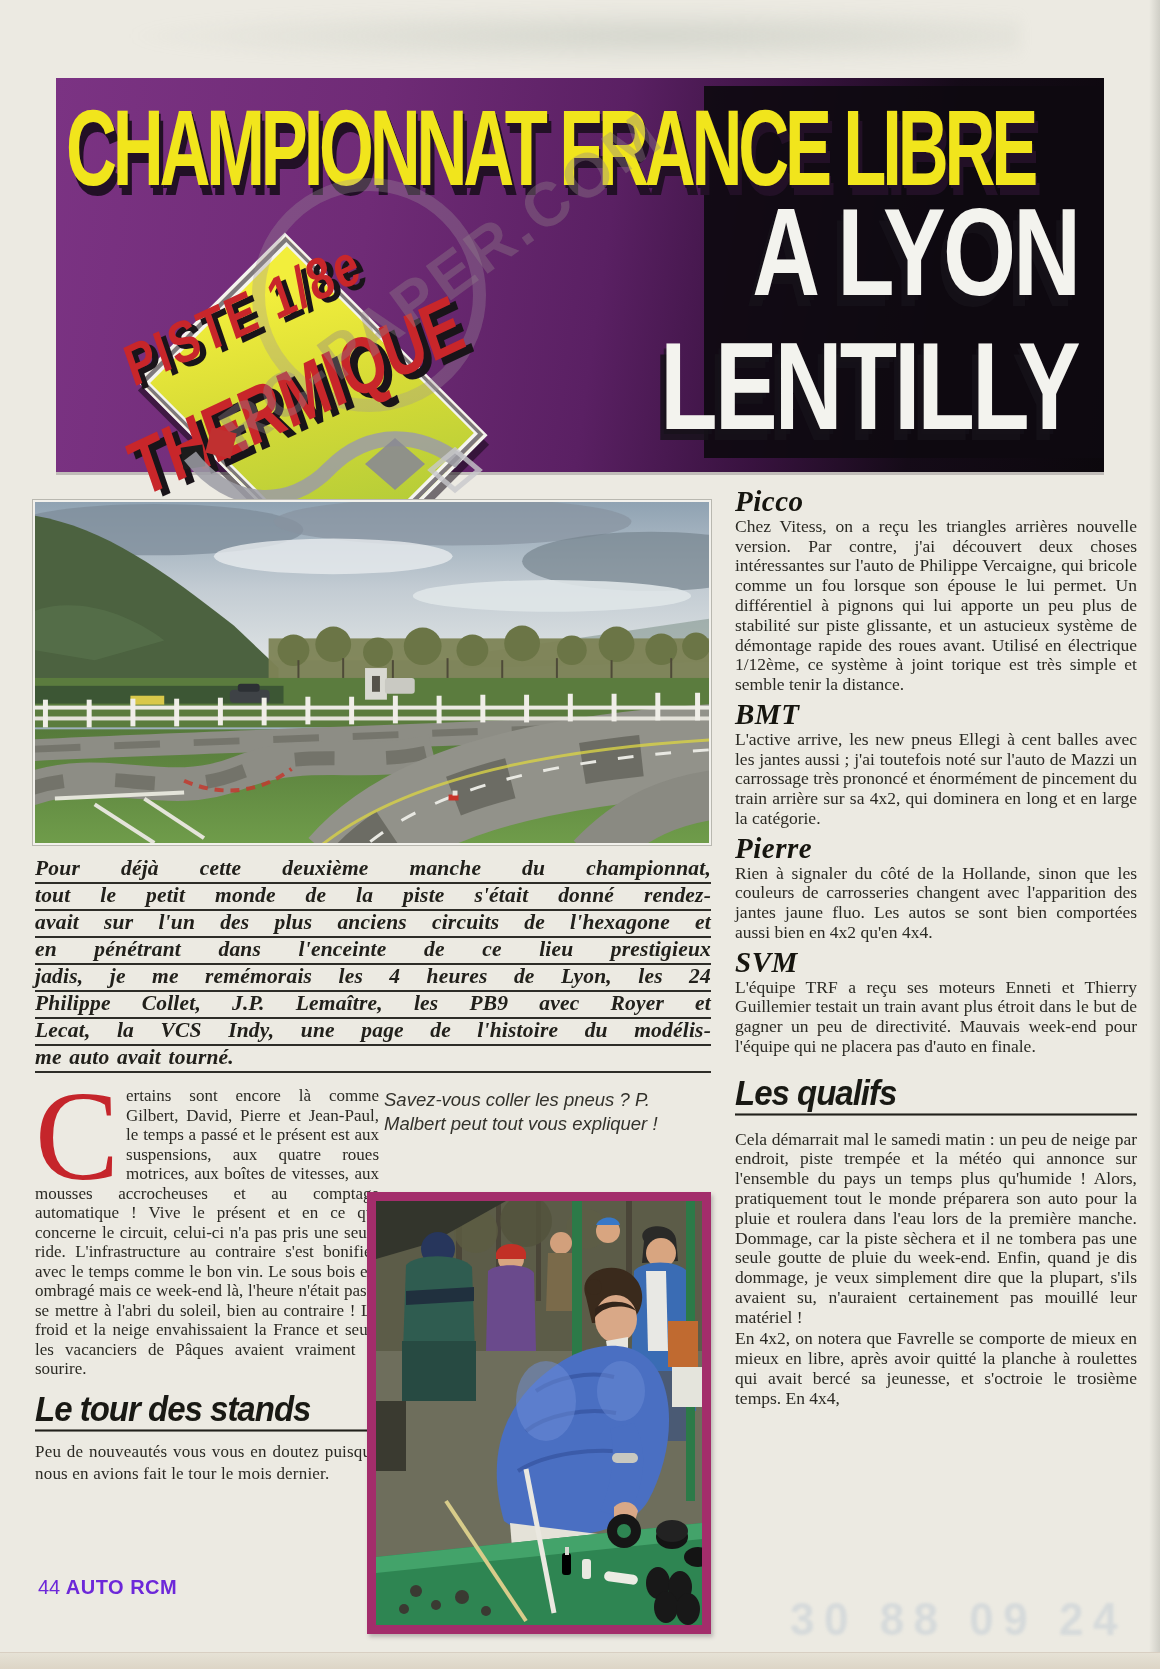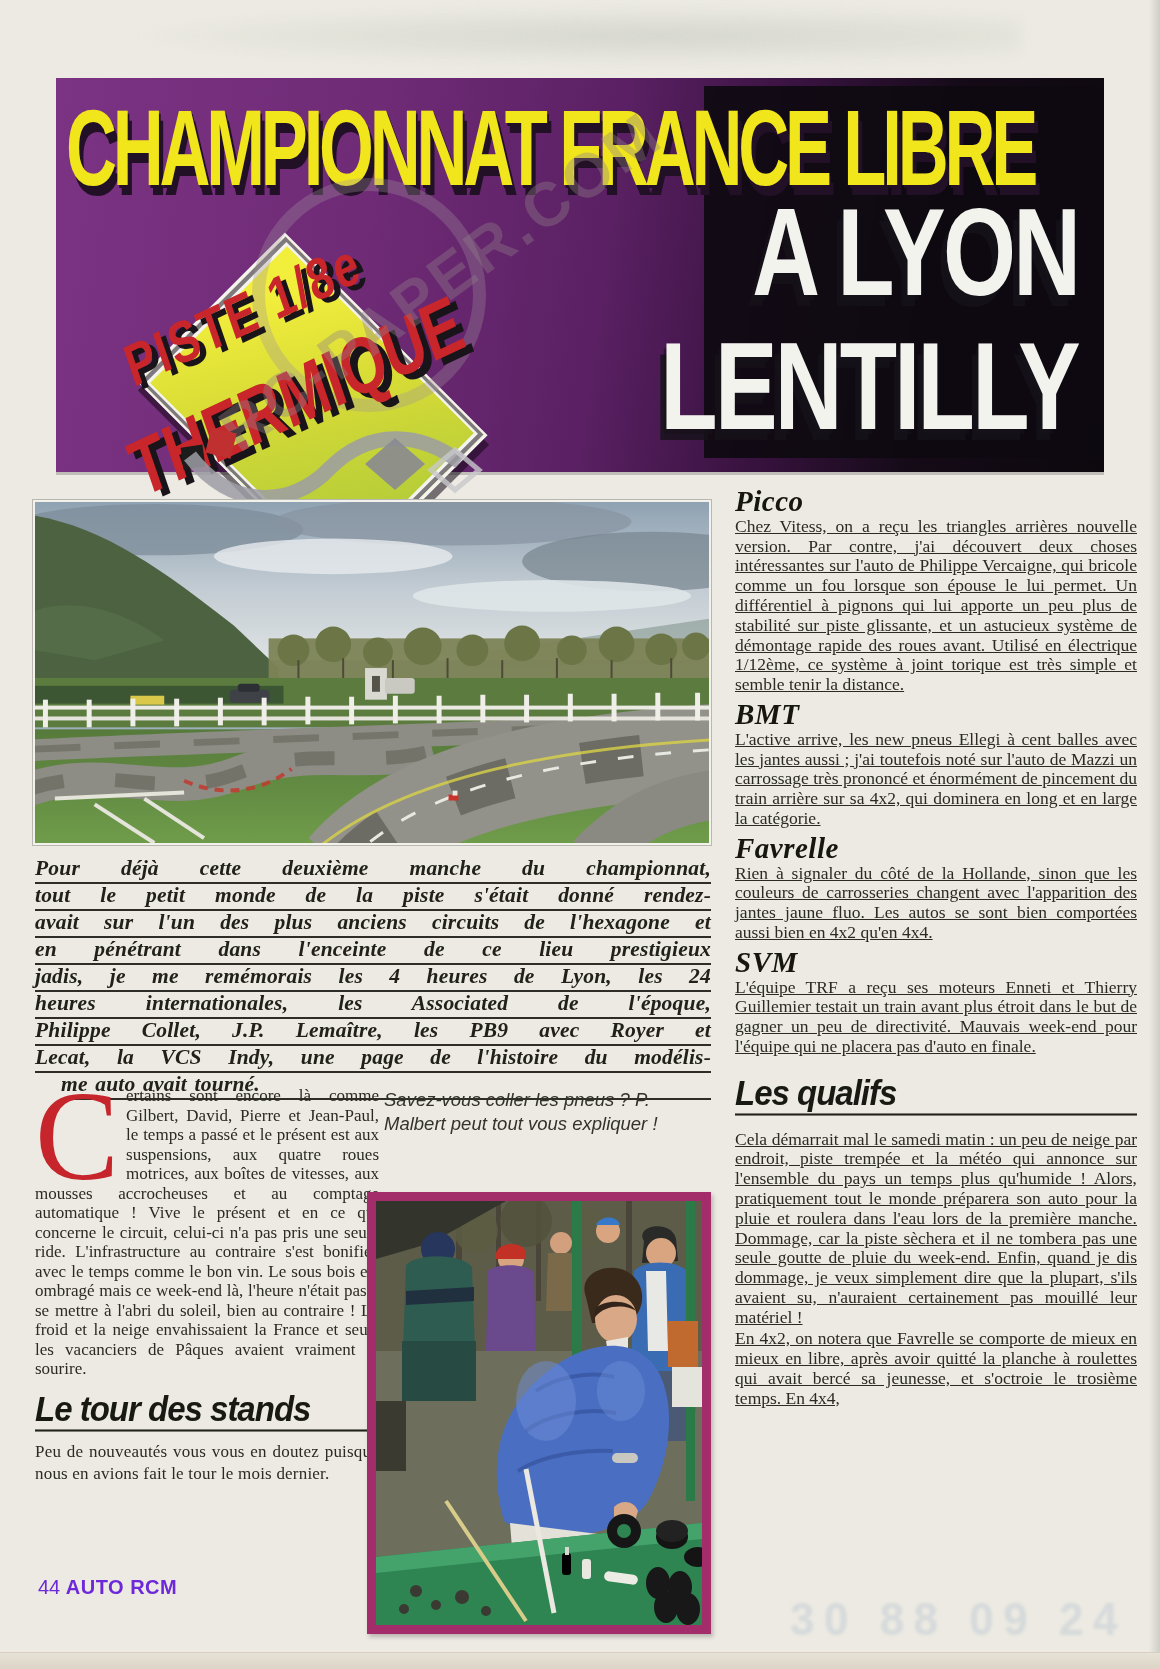--- a/index.html
+++ b/index.html
@@ -93,21 +93,21 @@
     position:absolute;left:35px;top:858px;width:676px;
     font-family:"Liberation Serif",serif;font-weight:bold;font-style:italic;
     font-size:21.5px;color:#21201b;
   }
   .intro-line{
     line-height:20px;padding-bottom:4px;margin-bottom:1px;
     border-bottom:2px solid var(--rule-dark,#2e2d28);
     text-align:justify;text-align-last:justify;
     letter-spacing:.2px;word-spacing:2px;
   }
-  .intro-line:last-child{text-align-last:left;margin-left:26px;}
+  .intro-line:last-child{text-align-last:left;}
   
   .col-left{
     position:absolute;left:35px;top:1086px;width:344px;
     font-size:17px;line-height:19.5px;text-align:justify;color:#2b2a24;
   }
   .dropcap{
     float:left;font-size:126px;line-height:.72;color:var(--dropcap-red,#c5252b);
     margin:6px 7px 0 0;font-family:"Liberation Serif",serif;
   }
   .fat-head{
@@ -138,21 +138,21 @@
   .col-right{
     position:absolute;left:735px;top:492px;width:402px;
     font-size:17.5px;line-height:19.8px;text-align:justify;color:#2b2a24;
   }
   .serif-head{
     font-family:"Liberation Serif",serif;font-weight:bold;font-style:italic;
     font-size:29px;color:#16150f;margin:10px 0 5px 0;letter-spacing:.5px;
   }
   .serif-head.first{margin-top:0;}
   .col-right .fat-head{margin-top:26px;margin-bottom:16px;}
-  .col-right p{margin-bottom:2px;text-decoration:underline;}
+  .col-right p{margin-bottom:2px;}
   
   .ghost{
     position:absolute;left:798px;top:1596px;
     font-family:"Liberation Sans",sans-serif;font-weight:bold;font-size:42px;
     letter-spacing:9px;color:#b7c4d1;opacity:.42;filter:blur(1.3px);
     transform:scale(1.05,1.1);
   }
   .edge-right{position:absolute;right:0;top:0;width:11px;height:100%;
     background:linear-gradient(to right,rgba(0,0,0,0),#cfcec6);}
   .edge-bottom{position:absolute;left:0;bottom:0;width:100%;height:17px;
@@ -288,21 +288,20 @@
       </g>
     </svg>
   </figure>
 
   <div class="intro">
     <div class="intro-line">Pour déjà cette deuxième manche du championnat,</div>
     <div class="intro-line">tout le petit monde de la piste s'était donné rendez-</div>
     <div class="intro-line">avait sur l'un des plus anciens circuits de l'hexagone et</div>
     <div class="intro-line">en pénétrant dans l'enceinte de ce lieu prestigieux</div>
     <div class="intro-line">jadis, je me remémorais les 4 heures de Lyon, les 24</div>
-    <div class="intro-line">heures internationales, les Associated de l'époque,</div>
     <div class="intro-line">Philippe Collet, J.P. Lemaître, les PB9 avec Royer et</div>
     <div class="intro-line">Lecat, la VCS Indy, une page de l'histoire du modélis-</div>
     <div class="intro-line">me auto avait tourné.</div>
   </div>
 
   <div class="col-left">
     <p><span class="dropcap">C</span><span>ertains sont encore là comme Gilbert, David, Pierre et Jean-Paul, le temps a passé et le présent est aux suspensions, aux quatre roues motrices, aux boîtes de vitesses, aux mousses accrocheuses et au comptage automatique ! Vive le présent et en ce qui concerne le circuit, celui-ci n'a pas pris une seule ride. L'infrastructure au contraire s'est bonifiée avec le temps comme le bon vin. Le sous bois est ombragé mais ce week-end là, l'heure n'était pas à se mettre à l'abri du soleil, bien au contraire ! Le froid et la neige envahissaient la France et seuls les vacanciers de Pâques avaient vraiment le sourire.</span></p>
     <h2 class="fat-head">Le tour des stands</h2>
     <p class="para2">Peu de nouveautés vous vous en doutez puisque nous en avions fait le tour le mois dernier.</p>
   </div>
@@ -396,21 +395,21 @@
       </g>
       <rect x="0" y="200" width="30" height="70" fill="#3a3a30"></rect>
     </svg>
   </figure>
 
   <div class="col-right">
     <h3 class="serif-head first">Picco</h3>
     <p>Chez Vitess, on a reçu les triangles arrières nouvelle version. Par contre, j'ai découvert deux choses intéressantes sur l'auto de Philippe Vercaigne, qui bricole comme un fou lorsque son épouse le lui permet. Un différentiel à pignons qui lui apporte un peu plus de stabilité sur piste glissante, et un astucieux système de démontage rapide des roues avant. Utilisé en électrique 1/12ème, ce système à joint torique est très simple et semble tenir la distance.</p>
     <h3 class="serif-head">BMT</h3>
     <p>L'active arrive, les new pneus Ellegi à cent balles avec les jantes aussi ; j'ai toutefois noté sur l'auto de Mazzi un carrossage très prononcé et énormément de pincement du train arrière sur sa 4x2, qui dominera en long et en large la catégorie.</p>
-    <h3 class="serif-head">Favrelle</h3>
+    <h3 class="serif-head">Pierre</h3>
     <p>Rien à signaler du côté de la Hollande, sinon que les couleurs de carrosseries changent avec l'apparition des jantes jaune fluo. Les autos se sont bien comportées aussi bien en 4x2 qu'en 4x4.</p>
     <h3 class="serif-head">SVM</h3>
     <p>L'équipe TRF a reçu ses moteurs Enneti et Thierry Guillemier testait un train avant plus étroit dans le but de gagner un peu de directivité. Mauvais week-end pour l'équipe qui ne placera pas d'auto en finale.</p>
     <h2 class="fat-head">Les qualifs</h2>
     <p>Cela démarrait mal le samedi matin : un peu de neige par endroit, piste trempée et la météo qui annonce sur l'ensemble du pays un temps plus qu'humide ! Alors, pratiquement tout le monde préparera son auto pour la pluie et roulera dans l'eau lors de la première manche. Dommage, car la piste sèchera et il ne tombera pas une seule goutte de pluie du week-end. Enfin, quand je dis dommage, je veux simplement dire que la plupart, s'ils avaient su, n'auraient certainement pas mouillé leur matériel !</p>
     <p>En 4x2, on notera que Favrelle se comporte de mieux en mieux en libre, après avoir quitté la planche à roulettes qui avait bercé sa jeunesse, et s'octroie le trosième temps. En 4x4,</p>
   </div>
 
   <div class="footer">
     <span>44</span>

